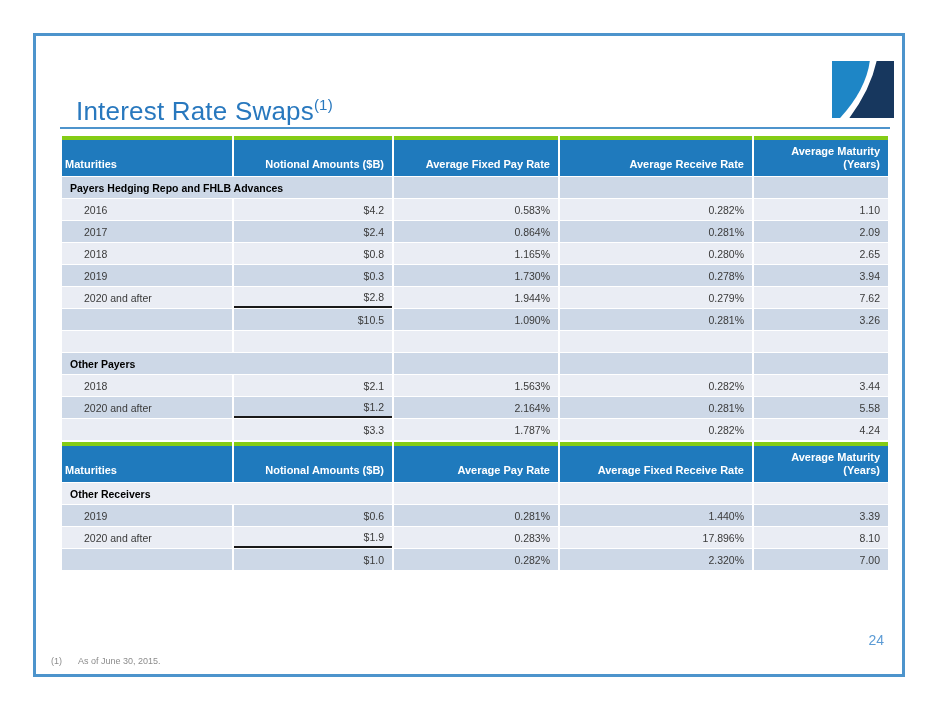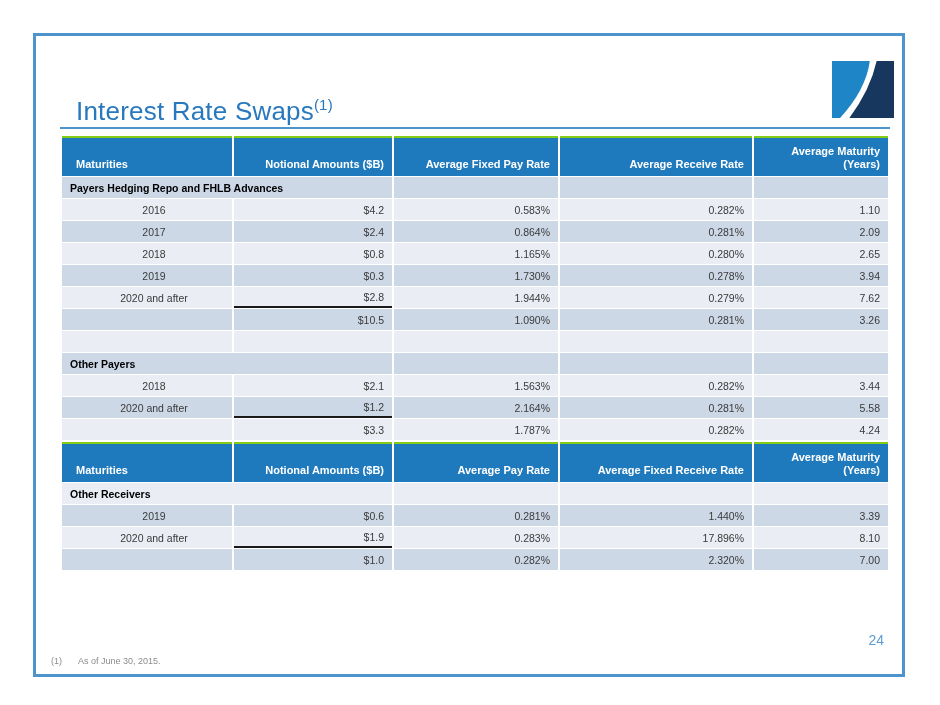--- a/index.html
+++ b/index.html
@@ -27,30 +27,30 @@
 
   .tables { position:absolute; left:24px; top:99px; width:830px; }
   table {
     border-collapse:separate; border-spacing:2px 1px; table-layout:fixed;
     width:830px; margin:0; padding:0;
   }
   th {
     background:var(--header-blue,#1F7ABD); color:#ffffff;
     font-size:11px; font-weight:bold; text-align:right; vertical-align:bottom;
     padding:4px 8px 5px 8px; height:40px; box-sizing:border-box;
-    white-space:pre-line; border-top:2px solid #84cc16; line-height:13px;
-  }
-  th.col0 { text-align:left; padding-left:14px; }
+    white-space:pre-line; border-top:4px solid #84cc16; line-height:13px;
+  }
+  th.col0 { text-align:left; padding-left:3px; }
   td {
     font-size:10.5px; color:#3A3A3A; text-align:right;
     height:21px; box-sizing:border-box; padding:0 8px; line-height:12px;
   }
   tr.dark  td { background:var(--row-dark,#CDD8E7); }
   tr.light td { background:var(--row-light,#EAEDF4); }
-  td.label   { text-align:center; padding-left:22px; }
+  td.label   { text-align:left; padding-left:22px; }
   td.section { text-align:left; font-weight:bold; color:#000; }
   td.sum-line { border-bottom:2px solid var(--sum-line,#1A1A1A); }
 
   .footnote {
     position:absolute; left:15px; bottom:8px;
     font-size:9px; color:#8C8C8C;
   }
   .footnote .fn-marker { margin-right:16px; }
   .page-number {
     position:absolute; right:18px; bottom:26px;

